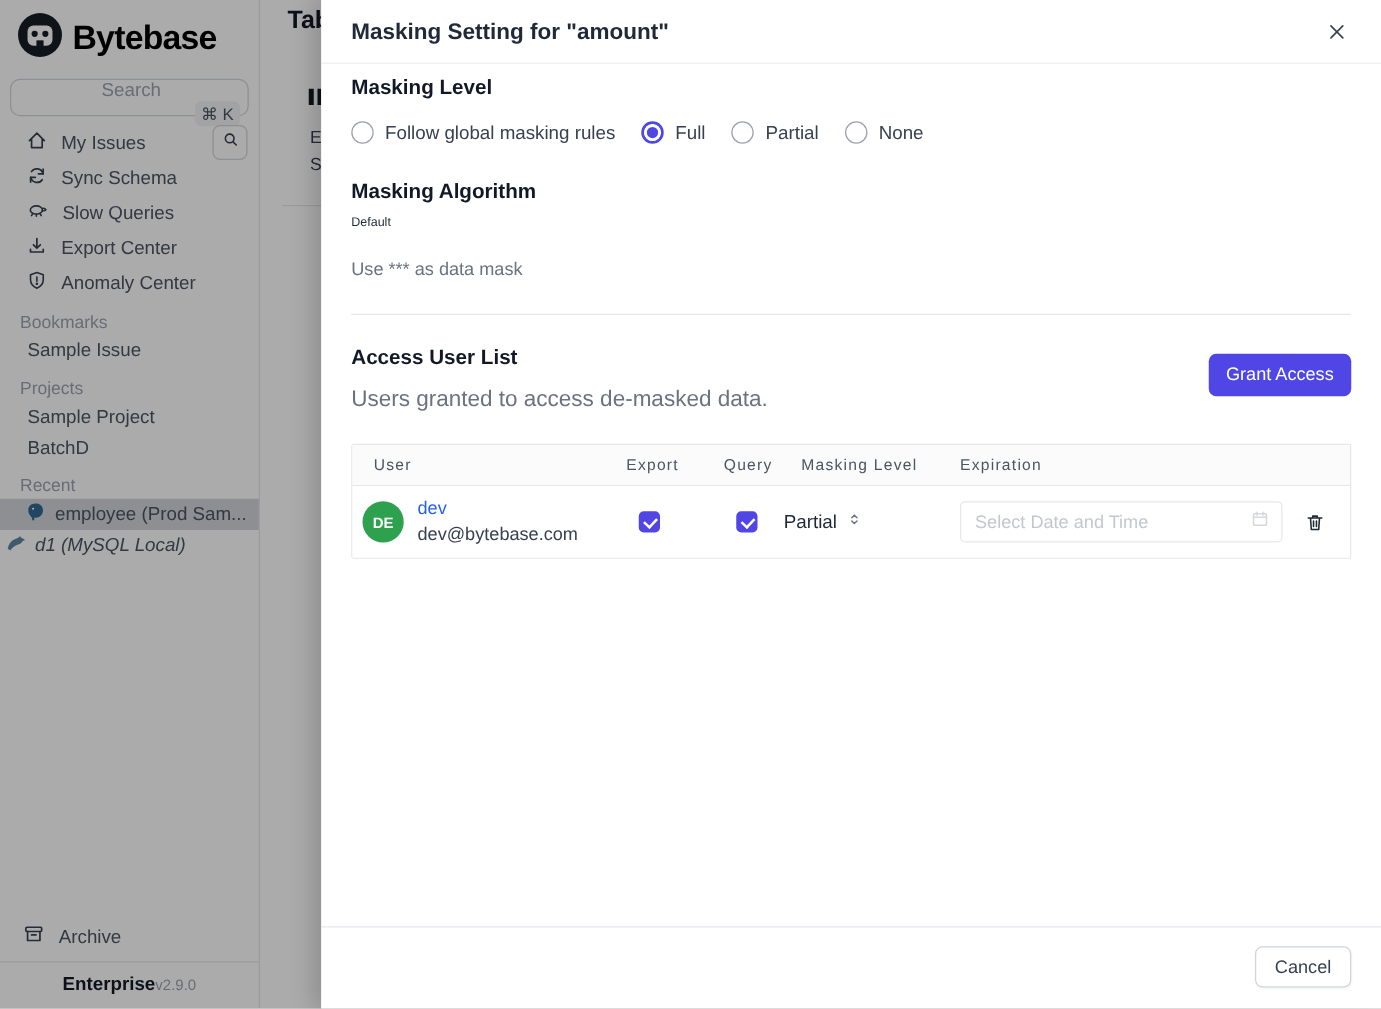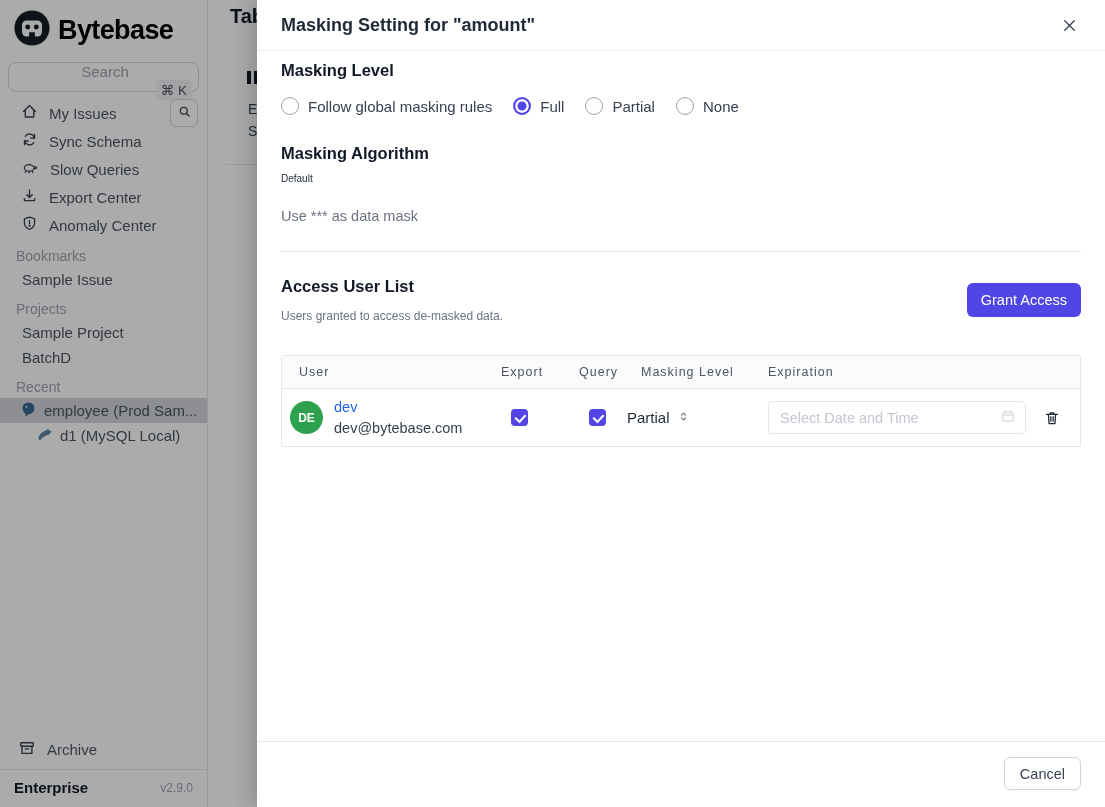--- a/index.html
+++ b/index.html
@@ -18,21 +18,21 @@
   .kbd { margin-left:auto; font-size:13.5px; color:#4b5563; background:#f3f4f6; border-radius:5px; padding:2px 5px; }
   .nav-row { display:flex; align-items:center; justify-content:space-between; padding-right:9px; }
   .nav-item { display:flex; align-items:center; gap:11px; height:28px; padding:0 8px 0 21px; font-size:15px; color:#4b5563; cursor:pointer; }
   .nav-item svg { color:#374151; flex:none; }
   .sq-btn { width:28px; height:28px; border:1px solid #d1d5db; border-radius:6px; display:flex; align-items:center; justify-content:center; color:#374151; background:#fff; }
   .section-label { padding:9px 16px 3px; font-size:14px; color:#9ca3af; }
   .sub-item { display:flex; align-items:center; gap:7px; height:25px; padding:0 8px 0 22px; font-size:15px; color:#4b5563; cursor:pointer; }
   .sub-item.selected { background:#d2d6db; }
   .sub-item svg { flex:none; }
   .sidebar-bottom { position:absolute; left:0; right:0; bottom:0; }
-  .plan-row { display:flex; align-items:center; justify-content:space-between; padding:9px 14px 11px; border-top:1px solid #e5e7eb; margin-top:6px; }
+  .plan-row { display:flex; align-items:center; justify-content:center; padding:9px 14px 11px; border-top:1px solid #e5e7eb; margin-top:6px; }
   .plan { font-size:15px; font-weight:700; color:#111827; }
   .version { font-size:12px; color:#9ca3af; }
 
   
   .bg-strip { position:absolute; left:208px; top:0; width:49px; height:807px; background:#fff; overflow:hidden; }
   .bg-title { position:absolute; left:22px; top:5px; font-size:20px; font-weight:700; color:#111827; white-space:nowrap; }
   .bg-pause { position:absolute; left:39px; top:71px; display:flex; gap:3px; }
   .bg-pause i { width:3.5px; height:13px; background:#111827; }
   .bg-frag { position:absolute; left:40px; font-size:14px; color:#374151; }
   .bg-div { position:absolute; left:18px; right:0; top:164px; height:1px; background:#e5e7eb; }
@@ -51,21 +51,21 @@
   .radio-row { position:absolute; left:24px; top:97px; display:flex; align-items:center; gap:21px;text-align:center; }
   .radio-group { display:flex; align-items:center; gap:9px; font-size:15px; color:#374151; cursor:pointer; }
   .radio { width:18px; height:18px; border-radius:50%; border:1px solid #9ca3af; background:#fff; flex:none; }
   .radio.checked { border:2.5px solid #4f46e5; background:#4f46e5; box-shadow:inset 0 0 0 2.5px #fff; }
   .algo-name { position:absolute; left:24px; top:173px; font-size:10px; font-weight:500; color:#1f2937; }
   .algo-desc { position:absolute; left:24px; top:195px; font-size:14.5px; color:#6b7280;margin-top:13px; }
   .divider { position:absolute; left:24px; right:24px; top:251px; height:1px; background:#e5e7eb; }
 
   .grant-btn { position:absolute; right:24px; top:283px; height:34px; padding:0 14px; background:#4f46e5; color:#fff;
     border:none; border-radius:6px; font-size:14.5px; font-family:inherit; cursor:pointer; }
-  .subtitle { position:absolute; left:24px; top:309px; font-size:12px; color:#6b7280; }
+  .subtitle { position:absolute; left:24px; top:309px; font-size:18px; color:#6b7280; }
 
   .table { position:absolute; left:24px; right:24px; top:355px; border:1px solid #e5e7eb; border-radius:2px; }
   .t-head { display:grid; grid-template-columns:219px 78px 62px 127px 1fr; height:33px; align-items:center;
     background:#fbfbfc; border-bottom:1px solid #e5e7eb; font-size:12.5px; letter-spacing:1px; color:#4b5563; font-weight:500; }
   .t-head .c-user { padding-left:17px; }
   .t-row { display:grid; grid-template-columns:219px 78px 62px 127px 1fr; height:57px; align-items:center; background:#fff; }
   .user-cell { display:flex; align-items:center; gap:11px; padding-left:8px; }
   .avatar { width:33px; height:33px; border-radius:50%; display:flex; align-items:center; justify-content:center;
     color:#fff; font-size:12px; font-weight:700; flex:none; }
   .u-name { font-size:14.5px; color:#2563eb; line-height:1.4; cursor:pointer; }
@@ -188,21 +188,21 @@
     <div class="section-label">Recent</div>
     <div class="sub-item selected" style="padding-left:20px;">
       <span>
         <svg width="17" height="17" viewBox="0 0 20 20">
           <path fill="#336791" d="M10 2.2C5.6 2.2 3.1 5 3.1 8.5c0 2.9 1.5 4.9 2.9 6.4.9 1 1 2.4.5 3h2.1c.3-1 .2-2 0-2.7 2.4.7 4.4 0 5.9-1.3 1.9-1.7 2.9-4.4 2.2-6.9C16.1 3.9 13.4 2.2 10 2.2z"></path>
           <circle cx="7.6" cy="7" r="1" fill="#fff"></circle>
         </svg>
       </span>
       <span style="white-space:nowrap;overflow:hidden;">employee (Prod Sam...</span>
     </div>
-    <div class="sub-item" style="padding-left:36px;">
+    <div class="sub-item" style="padding-left:4px;font-style:italic;">
       <span>
         <svg width="17" height="17" viewBox="0 0 20 20">
           <path fill="#5d87a1" d="M2.5 15.2c1-4 3-7 6-8.5C11 5.4 13.3 4.8 14.3 3.3c.2 1 .8 1.7 2 2.2 1.3.5 2 .9 2.4 1.9-1 .2-1.8.4-2.3 1-.6.7-.8 1.6-2.2 2.1-2.3.9-5 1.9-6.5 3.4-1 1-2.2 2-2.5 3l-2.7-1.7z"></path>
         </svg>
       </span>
       <span>d1 (MySQL Local)</span>
     </div>
 
     <div class="sidebar-bottom">
       <div class="nav-item" style="padding-left:18px;margin-top:25px;">

